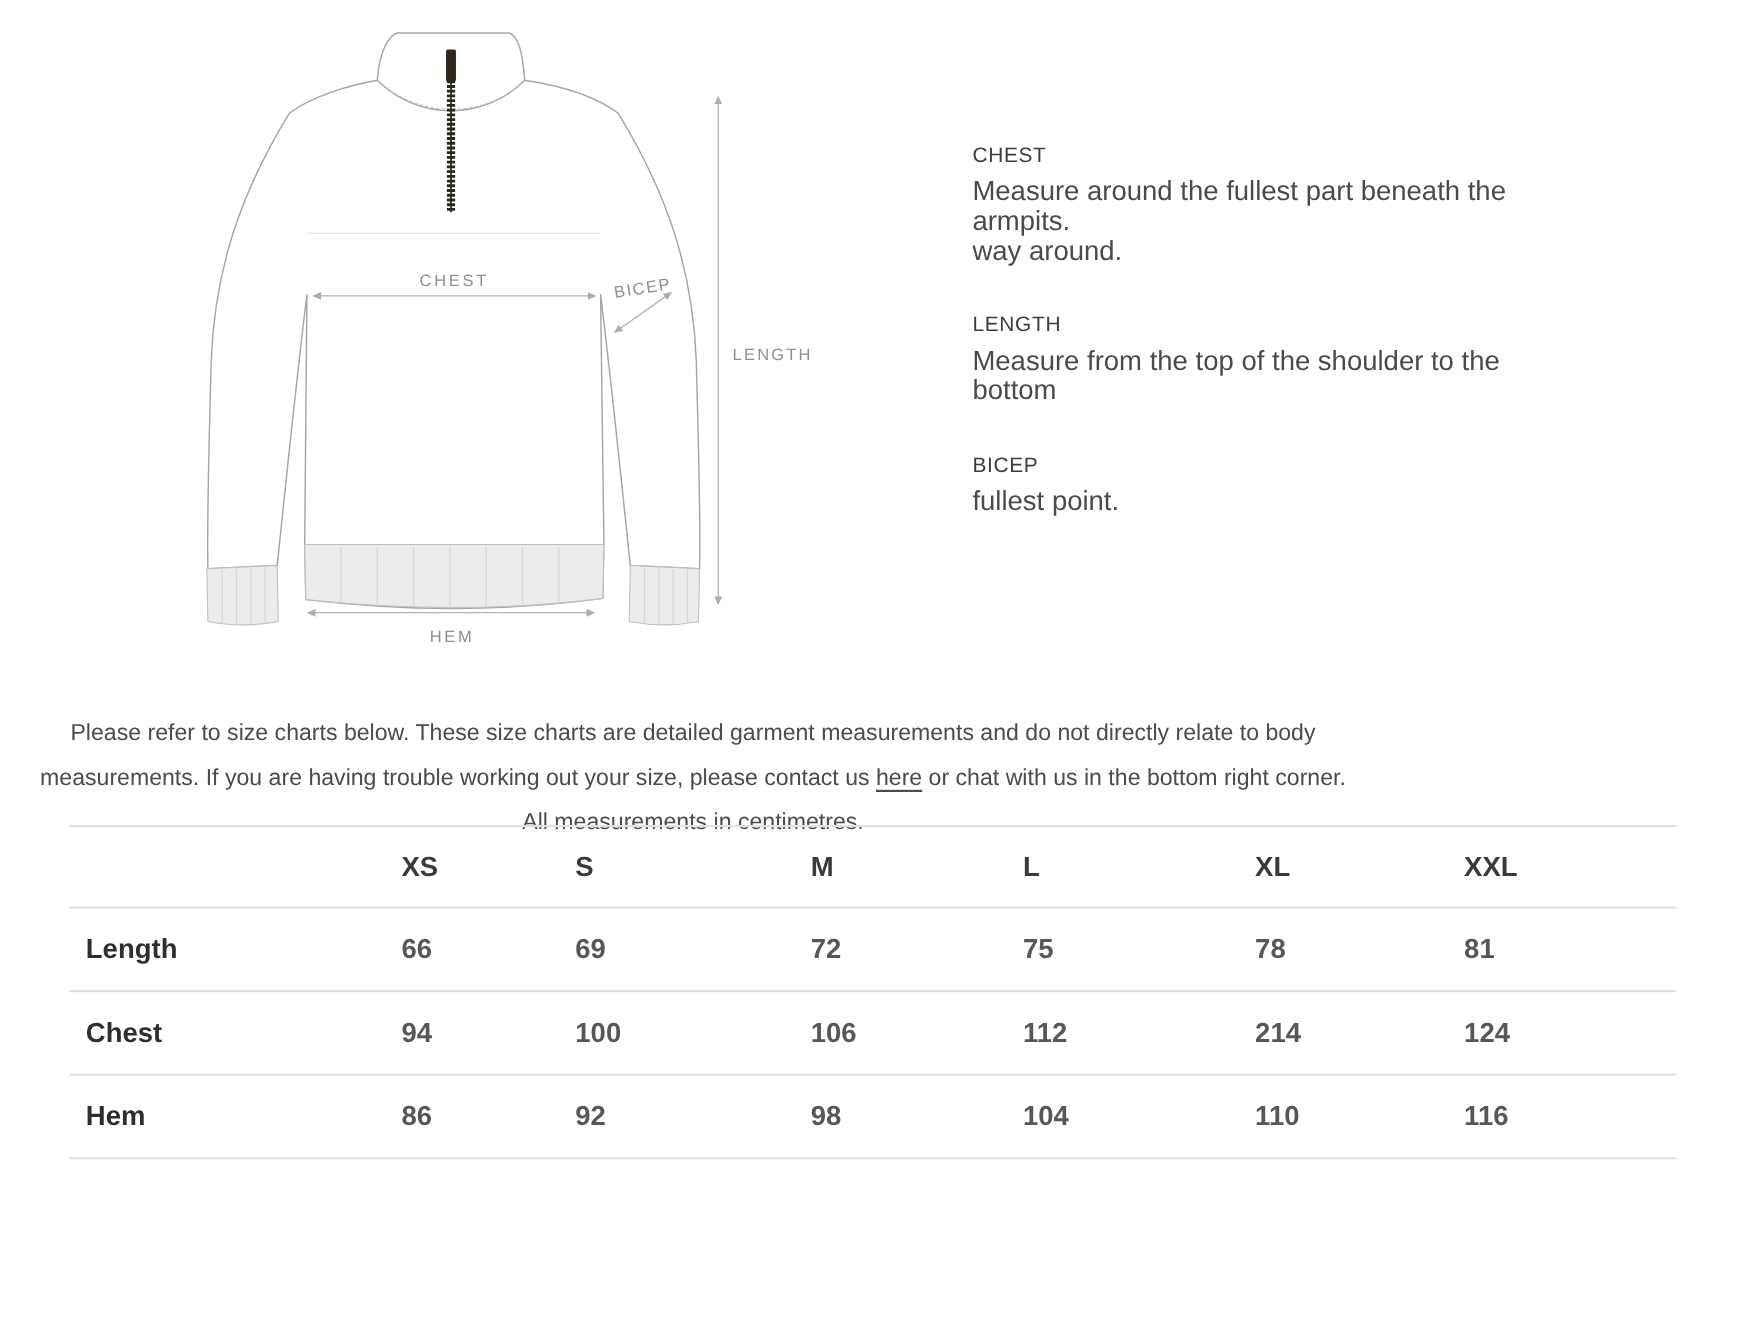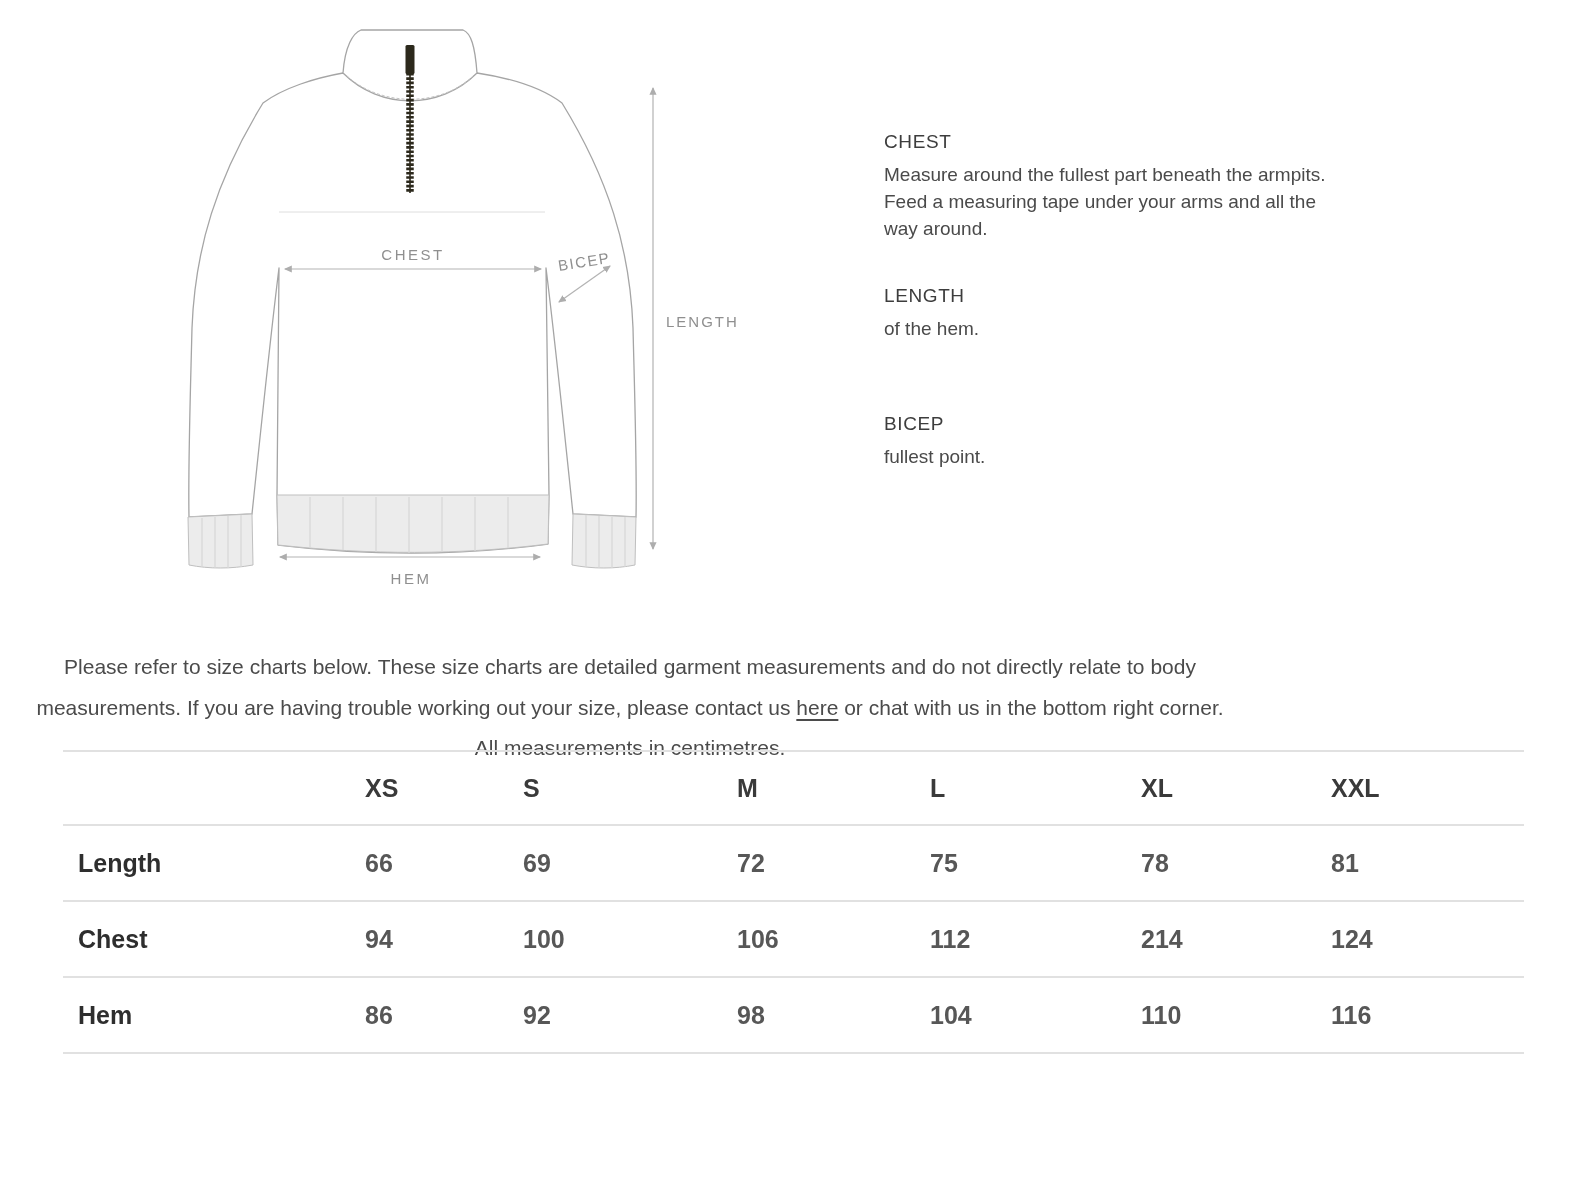--- a/index.html
+++ b/index.html
@@ -10,21 +10,21 @@
     overflow:hidden;
   }
   
   .diagram-wrap{position:absolute;left:165px;top:20px;width:600px;height:585px;}
   
   .guide-section{position:absolute;left:884px;width:520px;}
   #gs0{top:131px}
   #gs1{top:285px}
   #gs2{top:413px}
   .guide-title{font-size:19px;line-height:21px;color:#3d3d3d;letter-spacing:.6px;margin:0 0 9px 0;font-weight:400;}
-  .guide-line{font-size:19px;line-height:27px;color:#4a4a4a;}
+  .guide-line{font-size:25px;line-height:27px;color:#4a4a4a;}
   
   .intro{position:absolute;left:0;top:647px;width:1260px;text-align:center;color:#4b4b4b;font-size:21px;}
   .intro-line{line-height:40.5px;}
   .intro .link{text-decoration:underline;text-underline-offset:4px;color:#4b4b4b;cursor:pointer;}
   
   .size-table{
     position:absolute;left:63px;top:750px;width:1461px;
     border-collapse:collapse;table-layout:fixed;
     border-top:2px solid #e1e1e1;
   }
@@ -122,27 +122,26 @@
   <g>
     <line x1="115" y1="537" x2="375" y2="537" stroke="#b3b3b3" stroke-width="1.2" marker-start="url(#arr)" marker-end="url(#arr)"></line>
     <text class="anno-label" x="246" y="564" font-size="15" letter-spacing="2.5" text-anchor="middle">HEM</text>
   </g>
 </svg>
 </div>
 
 <div class="guide-section" id="gs0">
   <h3 class="guide-title">CHEST</h3>
   <div class="guide-line">Measure around the fullest part beneath the armpits.</div>
-  <div class="guide-line">Feed a measuring tape under your arms and all the</div>
   <div class="guide-line">way around.</div>
 </div>
 
 <div class="guide-section" id="gs1">
   <h3 class="guide-title">LENGTH</h3>
-  <div class="guide-line">of the hem.</div>
+  <div class="guide-line">Measure from the top of the shoulder to the bottom</div>
 </div>
 
 <div class="guide-section" id="gs2">
   <h3 class="guide-title">BICEP</h3>
   <div class="guide-line">fullest point.</div>
 </div>
 
 <div class="intro">
   <div class="intro-line">Please refer to size charts below. These size charts are detailed garment measurements and do not directly relate to body</div>
   <div class="intro-line"><span>measurements. If you are having trouble working out your size, please contact us </span><span class="link">here</span><span> or chat with us in the bottom right corner.</span></div>

